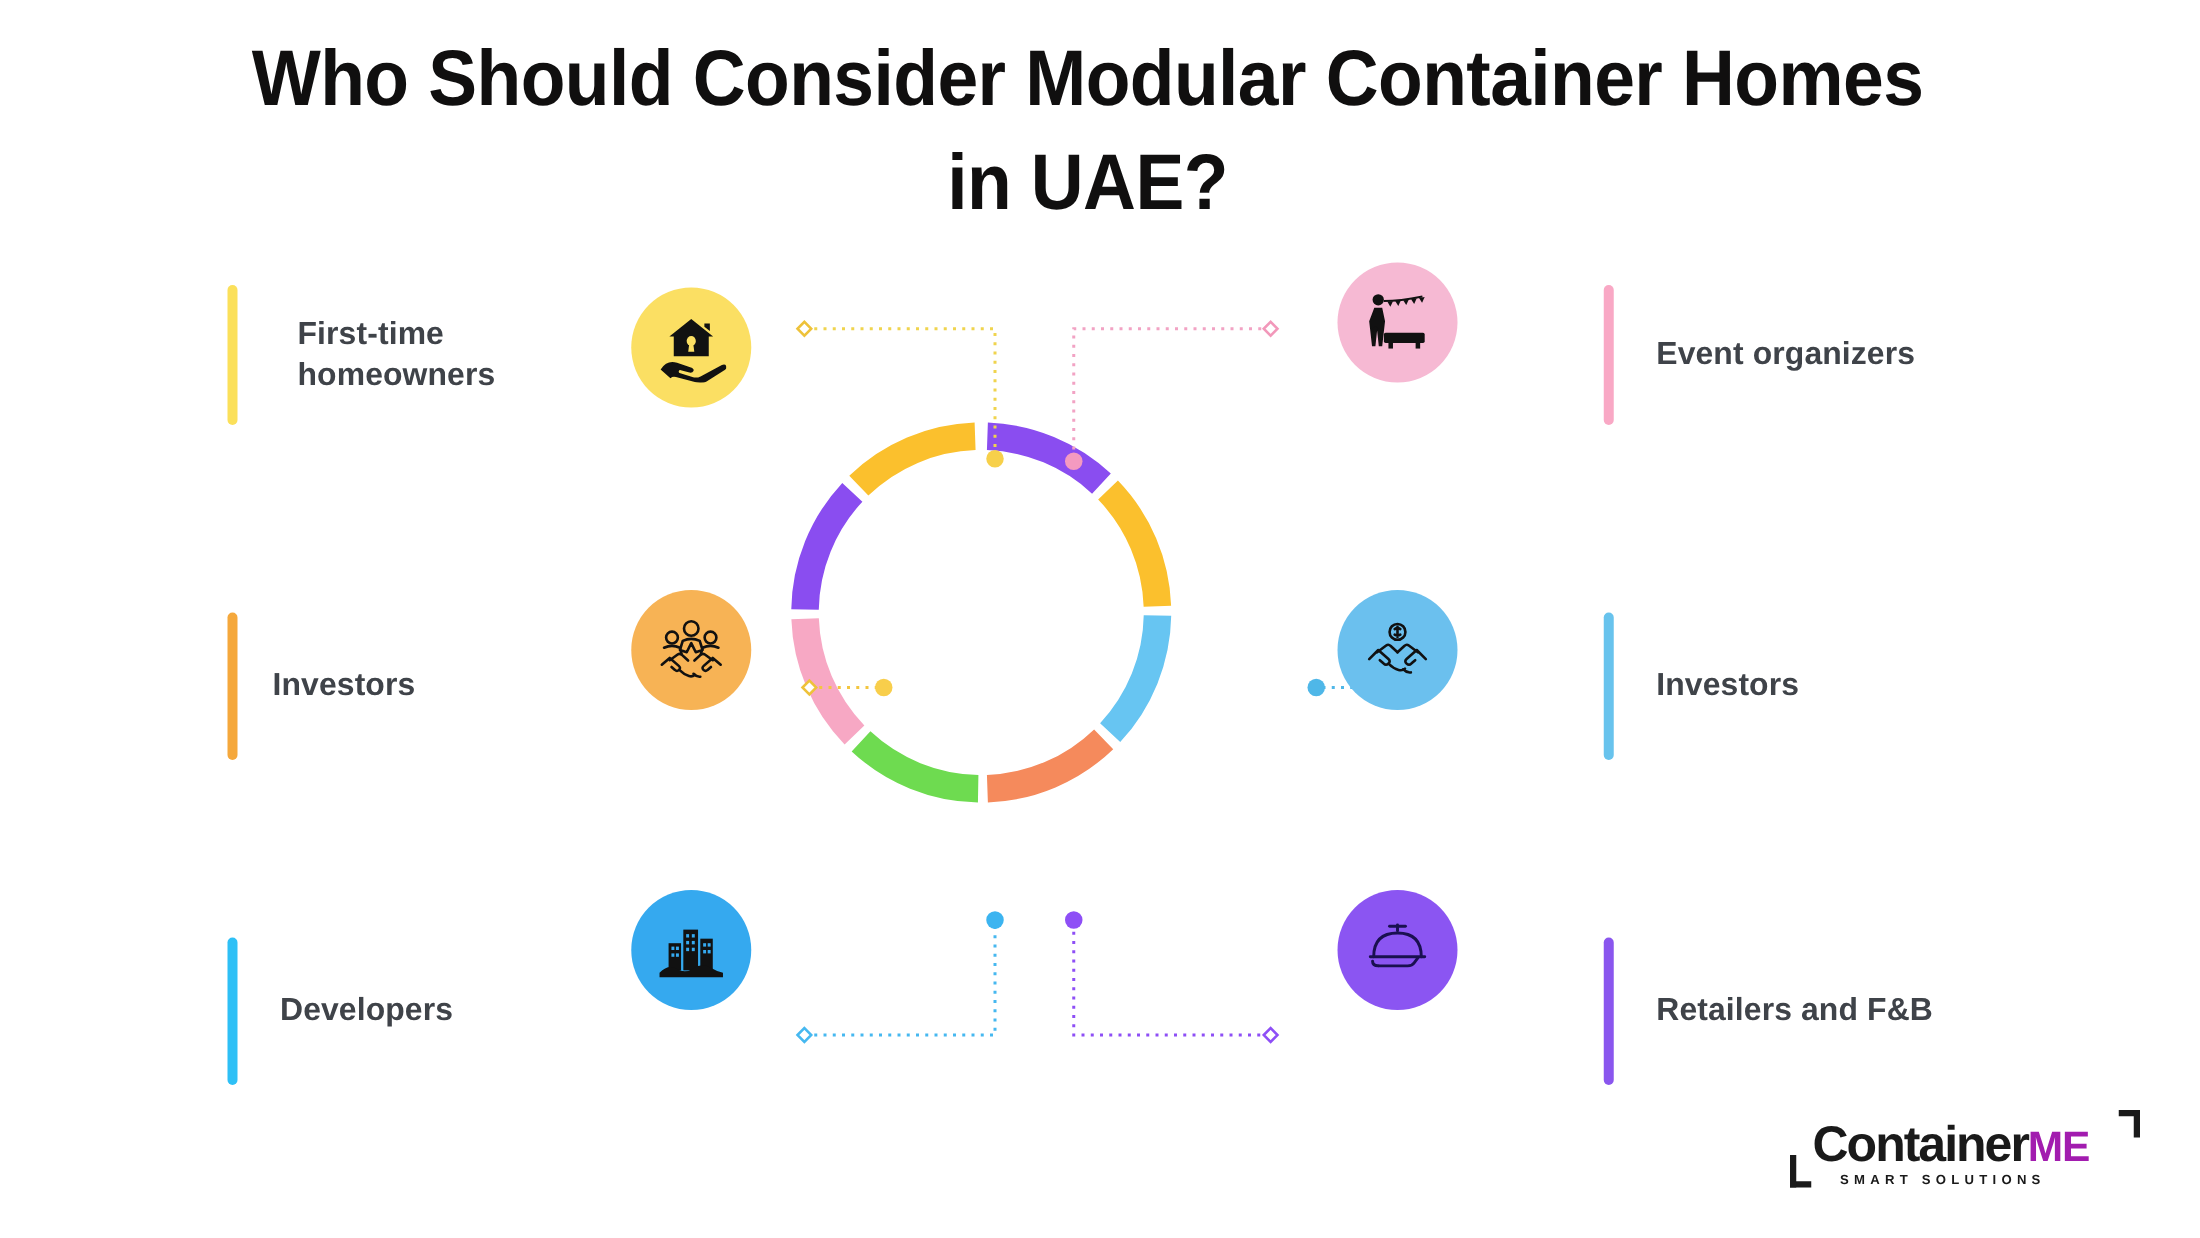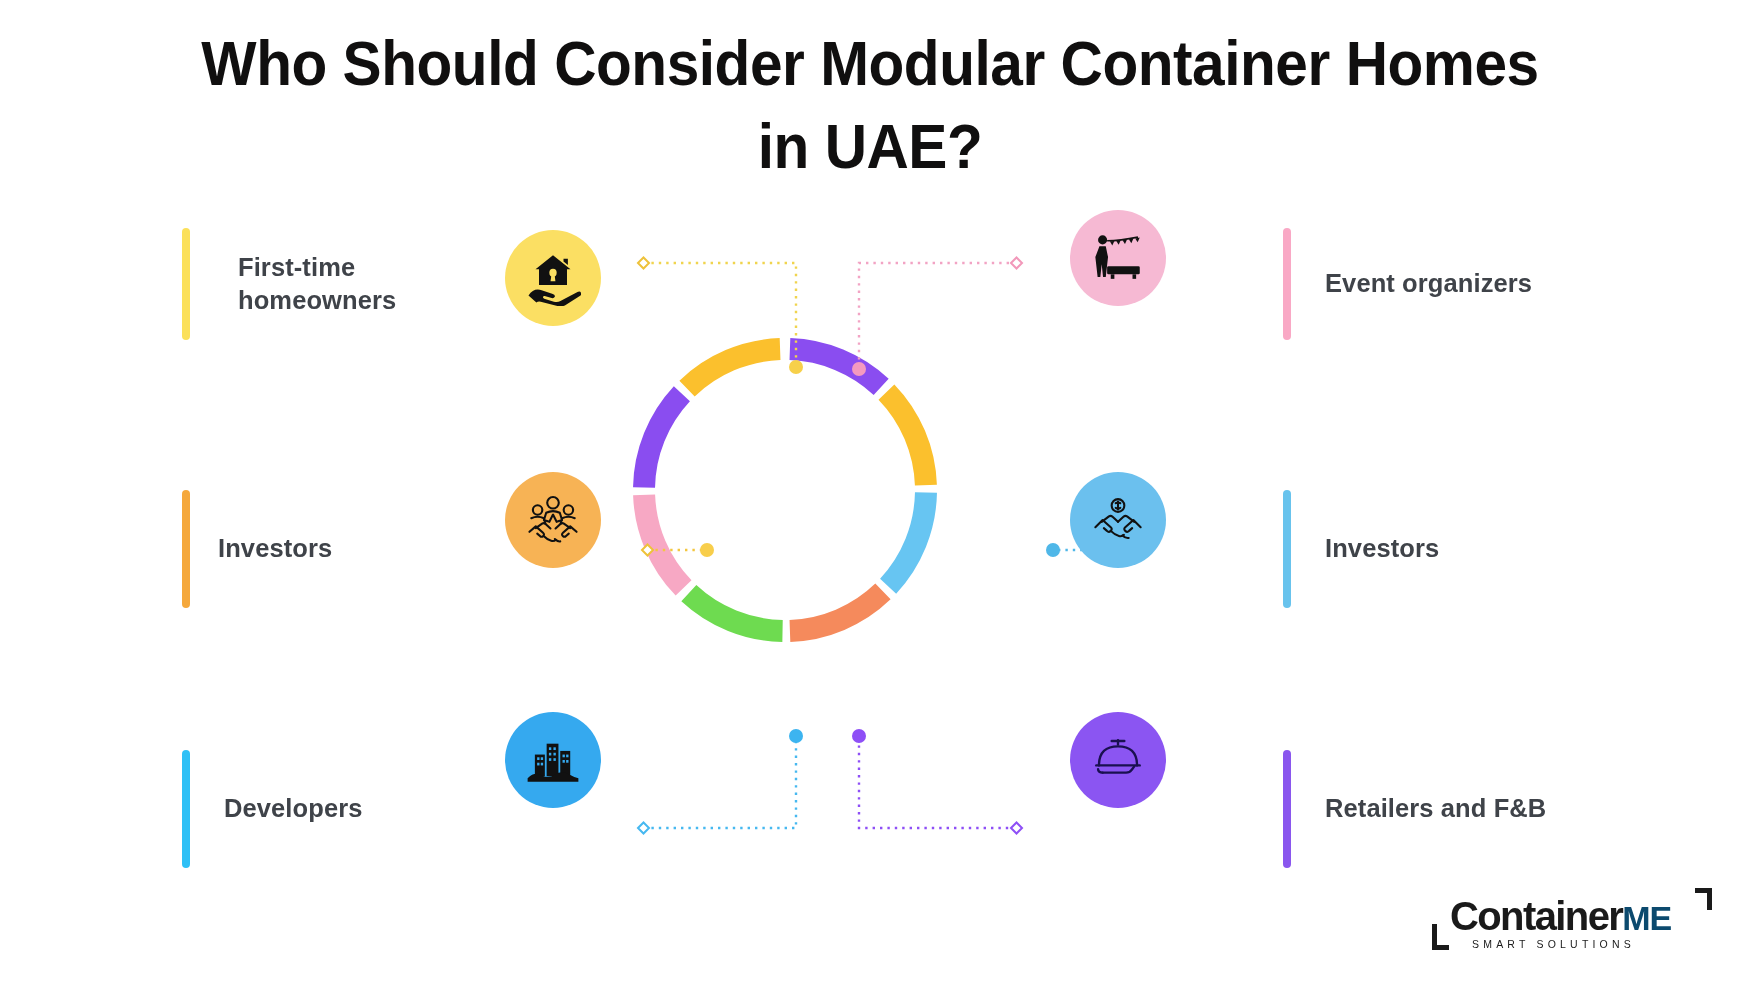--- a/index.html
+++ b/index.html
@@ -86,29 +86,29 @@
   .logo-main {
     position: absolute;
     left: 18px; top: 6px;
     font-size: 40px;
     font-weight: bold;
     letter-spacing: -1.6px;
     color: #1a1a1a;
     font-family: "Liberation Sans", sans-serif;
   }
   .logo-me {
-    color: #0c4a6e;
+    color: #a21caf;
     font-size: 34px;
     letter-spacing: -1px;
   }
   .logo-tag {
     position: absolute;
     left: 40px; top: 50px;
     font-size: 10.5px;
-    font-weight: normal;
+    font-weight: bold;
     letter-spacing: 4.2px;
     color: #1a1a1a;
   }
   .brk {
     position: absolute;
     border-color: #1a1a1a;
     border-style: solid;
   }
   .brk-tl { left: 0; top: 36px; width: 17px; height: 26px; border-width: 0 0 5px 5px; }
   .brk-tr { right: 0; top: 0px; width: 17px; height: 22px; border-width: 5px 5px 0 0; }

